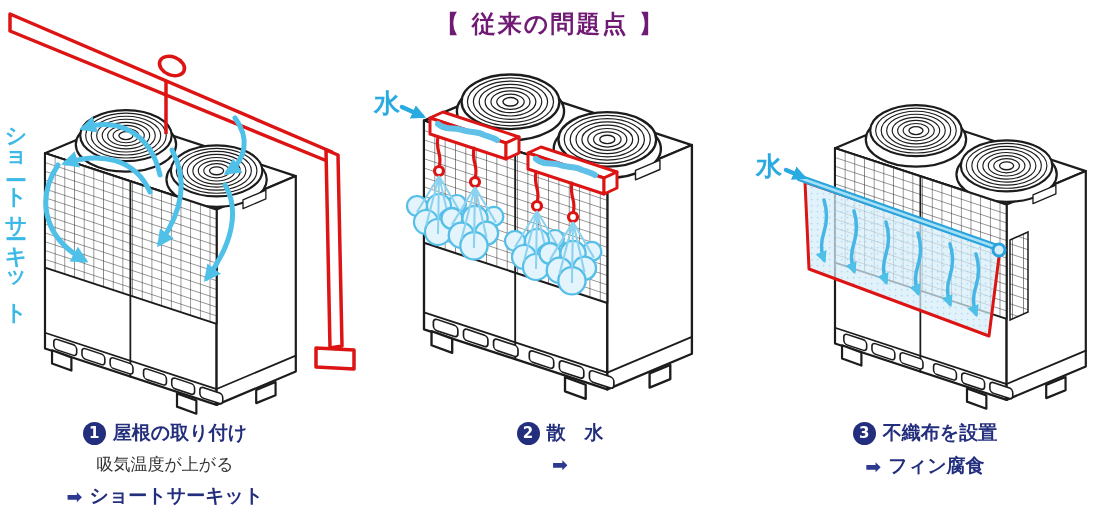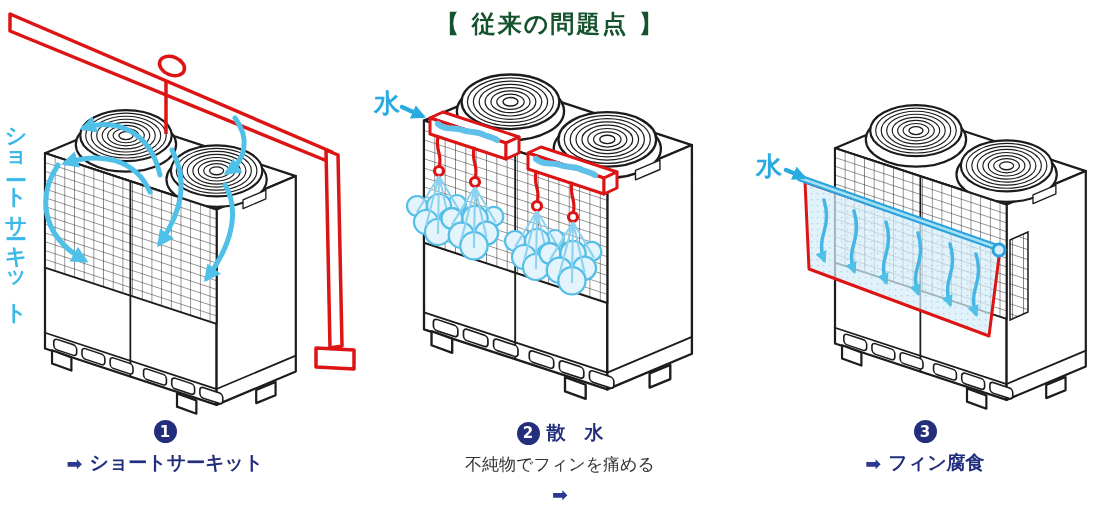--- a/index.html
+++ b/index.html
@@ -2,21 +2,21 @@
 <html><head>
 <meta charset="utf-8">
 <style>
   html,body{margin:0;padding:0;background:#fff;}
   .stage{
     position:relative;width:1100px;height:520px;overflow:hidden;background:#fff;
     font-family:"DejaVu Sans",sans-serif;
   }
   .title{
     position:absolute;left:0;top:8px;width:100%;text-align:center;
-    font-size:24px;font-weight:bold;color:#14532d;letter-spacing:2px;
+    font-size:24px;font-weight:bold;color:#701a75;letter-spacing:2px;
   }
   .illus{position:absolute;left:0;top:0;}
   .vlabel{
     position:absolute;left:5px;top:112px;height:220px;
     writing-mode:vertical-rl;text-orientation:upright;
     font-size:22px;font-weight:bold;color:#3db9e7;letter-spacing:3px;line-height:1;
   }
   .water-label{
     position:absolute;font-size:26px;font-weight:bold;color:#29abe2;line-height:1;
   }
@@ -184,41 +184,43 @@
     </g>
   </svg>
 
   <div class="vlabel">ショートサーキット</div>
   <div class="water-label" style="left:374px;top:90px">水</div>
   <div class="water-label" style="left:756px;top:153px">水</div>
 
   <div class="caption" style="left:15px">
     <div class="cap-head">
       <span class="num">1</span>
-    </div>
+      <span>屋根の取り付け</span>
+    </div>
+    <div class="cap-problem">吸気温度が上がる</div>
     <div class="cap-result">
       <span class="arr">➡</span>
       <span>ショートサーキット</span>
     </div>
   </div>
 
   <div class="caption" style="left:410px">
     <div class="cap-head">
       <span class="num">2</span>
       <span>散　水</span>
     </div>
-    <div class="cap-problem">不純物でフィンを痛める</div>
     <div class="cap-result">
       <span class="arr">➡</span>
     </div>
   </div>
 
   <div class="caption" style="left:775px">
     <div class="cap-head">
       <span class="num">3</span>
+      <span>不織布を設置</span>
     </div>
     <div class="cap-result">
       <span class="arr">➡</span>
       <span>フィン腐食</span>
     </div>
   </div>
 
 </div>
 
 </body></html>

